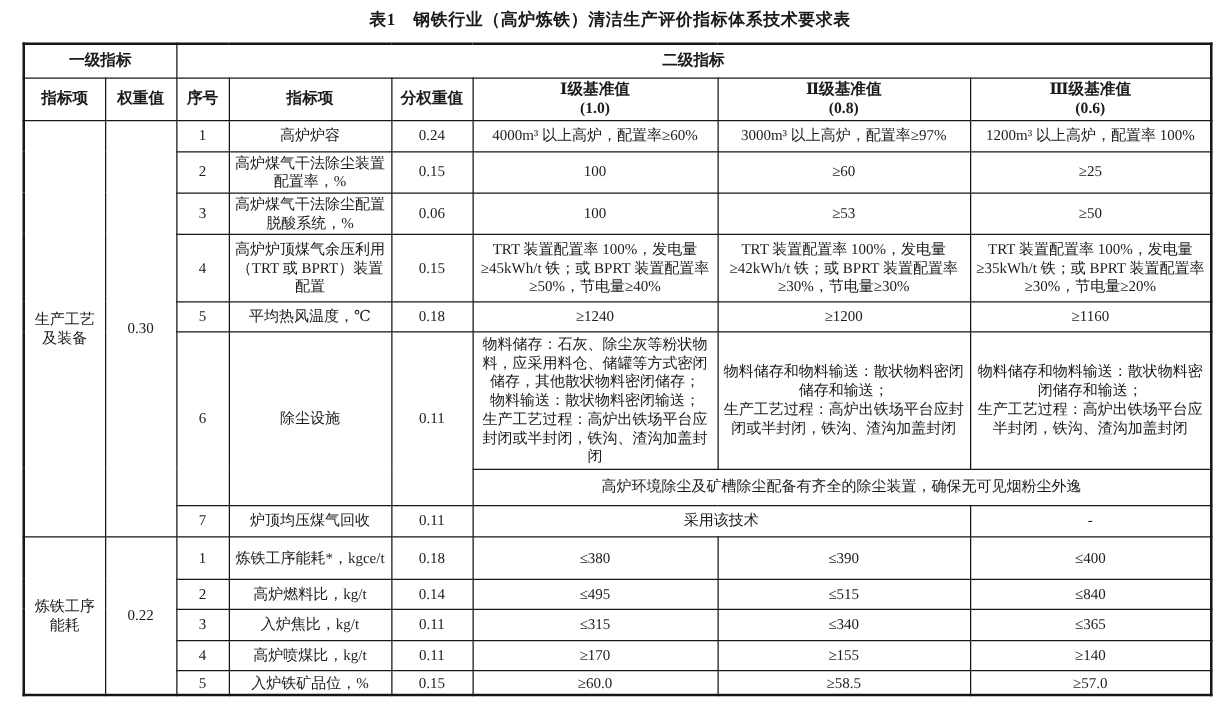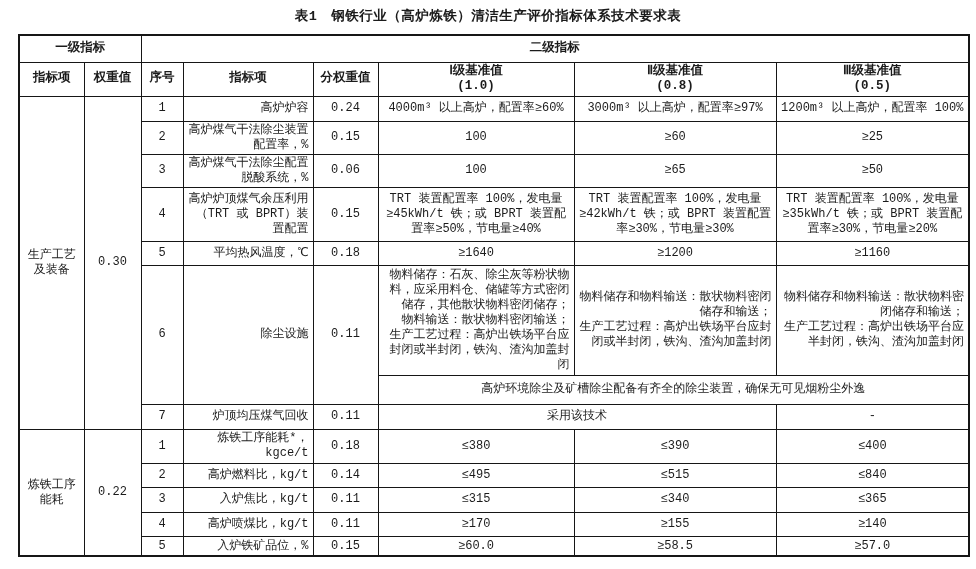--- a/index.html
+++ b/index.html
@@ -3,21 +3,21 @@
 <meta charset="utf-8">
 <style>
   html, body {
     margin: 0; padding: 0;
     width: 976px; height: 569px;
     background: #ffffff;
     font-family: "Liberation Serif", "DejaVu Serif", serif;
     color: #1b1b1b;
     overflow: hidden;
   }
-  .page { width: 976px; height: 569px; position: relative; font-family: Liberation Mono, monospace; }
+  .page { width: 976px; height: 569px; position: relative; }
   .doc-title {
     text-align: center;
     font-weight: bold;
     font-size: 13.5px;
     padding-top: 7px;
     letter-spacing: 0.5px;
   }
   table.req-table {
     border-collapse: collapse;
     table-layout: fixed;
@@ -30,21 +30,21 @@
     border: 1px solid #161616;
     font-size: 12px;
     line-height: 1.25;
     padding: 1px 4px;
     text-align: center;
     vertical-align: middle;
     overflow: hidden;
   }
   tr.colhead td { border-bottom: 1.5px solid #161616; }
   td.hd { font-weight: bold; font-size: 12.5px; }
-  td.left { text-align: right; }
+  td.left { text-align: center; }
   td.pre { white-space: pre-line; }
   td.sec-divider { border-top: 1.5px solid #161616; }
   .sub { font-weight: bold; }
 </style>
 </head>
 <body>
 
 <div class="page">
 
   <div class="doc-title">表1　钢铁行业（高炉炼铁）清洁生产评价指标体系技术要求表</div>
@@ -76,21 +76,21 @@
       <td class="hd">
         <div>Ⅰ级基准值</div>
         <div class="sub">(1.0)</div>
       </td>
       <td class="hd">
         <div>Ⅱ级基准值</div>
         <div class="sub">(0.8)</div>
       </td>
       <td class="hd">
         <div>Ⅲ级基准值</div>
-        <div class="sub">(0.5)</div>
+        <div class="sub">(0.6)</div>
       </td>
     </tr>
 
     <tr style="height:25px">
       <td rowspan="8">生产工艺及装备</td>
       <td rowspan="8">0.30</td>
       <td>1</td>
       <td class="left">高炉炉容</td>
       <td>0.24</td>
       <td>4000m³ 以上高炉，配置率≥60%</td>
@@ -103,36 +103,36 @@
       <td>0.15</td>
       <td>100</td>
       <td>≥60</td>
       <td>≥25</td>
     </tr>
     <tr style="height:33px">
       <td>3</td>
       <td class="left">高炉煤气干法除尘配置脱酸系统，%</td>
       <td>0.06</td>
       <td>100</td>
-      <td>≥65</td>
+      <td>≥53</td>
       <td>≥50</td>
     </tr>
     <tr style="height:54px">
       <td>4</td>
       <td class="left">高炉炉顶煤气余压利用（TRT 或 BPRT）装置配置</td>
       <td>0.15</td>
       <td>TRT 装置配置率 100%，发电量≥45kWh/t 铁；或 BPRT 装置配置率≥50%，节电量≥40%</td>
       <td>TRT 装置配置率 100%，发电量≥42kWh/t 铁；或 BPRT 装置配置率≥30%，节电量≥30%</td>
       <td>TRT 装置配置率 100%，发电量≥35kWh/t 铁；或 BPRT 装置配置率≥30%，节电量≥20%</td>
     </tr>
     <tr style="height:24px">
       <td>5</td>
       <td class="left">平均热风温度，℃</td>
       <td>0.18</td>
-      <td>≥1640</td>
+      <td>≥1240</td>
       <td>≥1200</td>
       <td>≥1160</td>
     </tr>
     <tr style="height:110px">
       <td rowspan="2">6</td>
       <td rowspan="2" class="left">除尘设施</td>
       <td rowspan="2">0.11</td>
       <td class="left pre">物料储存：石灰、除尘灰等粉状物料，应采用料仓、储罐等方式密闭储存，其他散状物料密闭储存；
 物料输送：散状物料密闭输送；
 生产工艺过程：高炉出铁场平台应封闭或半封闭，铁沟、渣沟加盖封闭</td>

